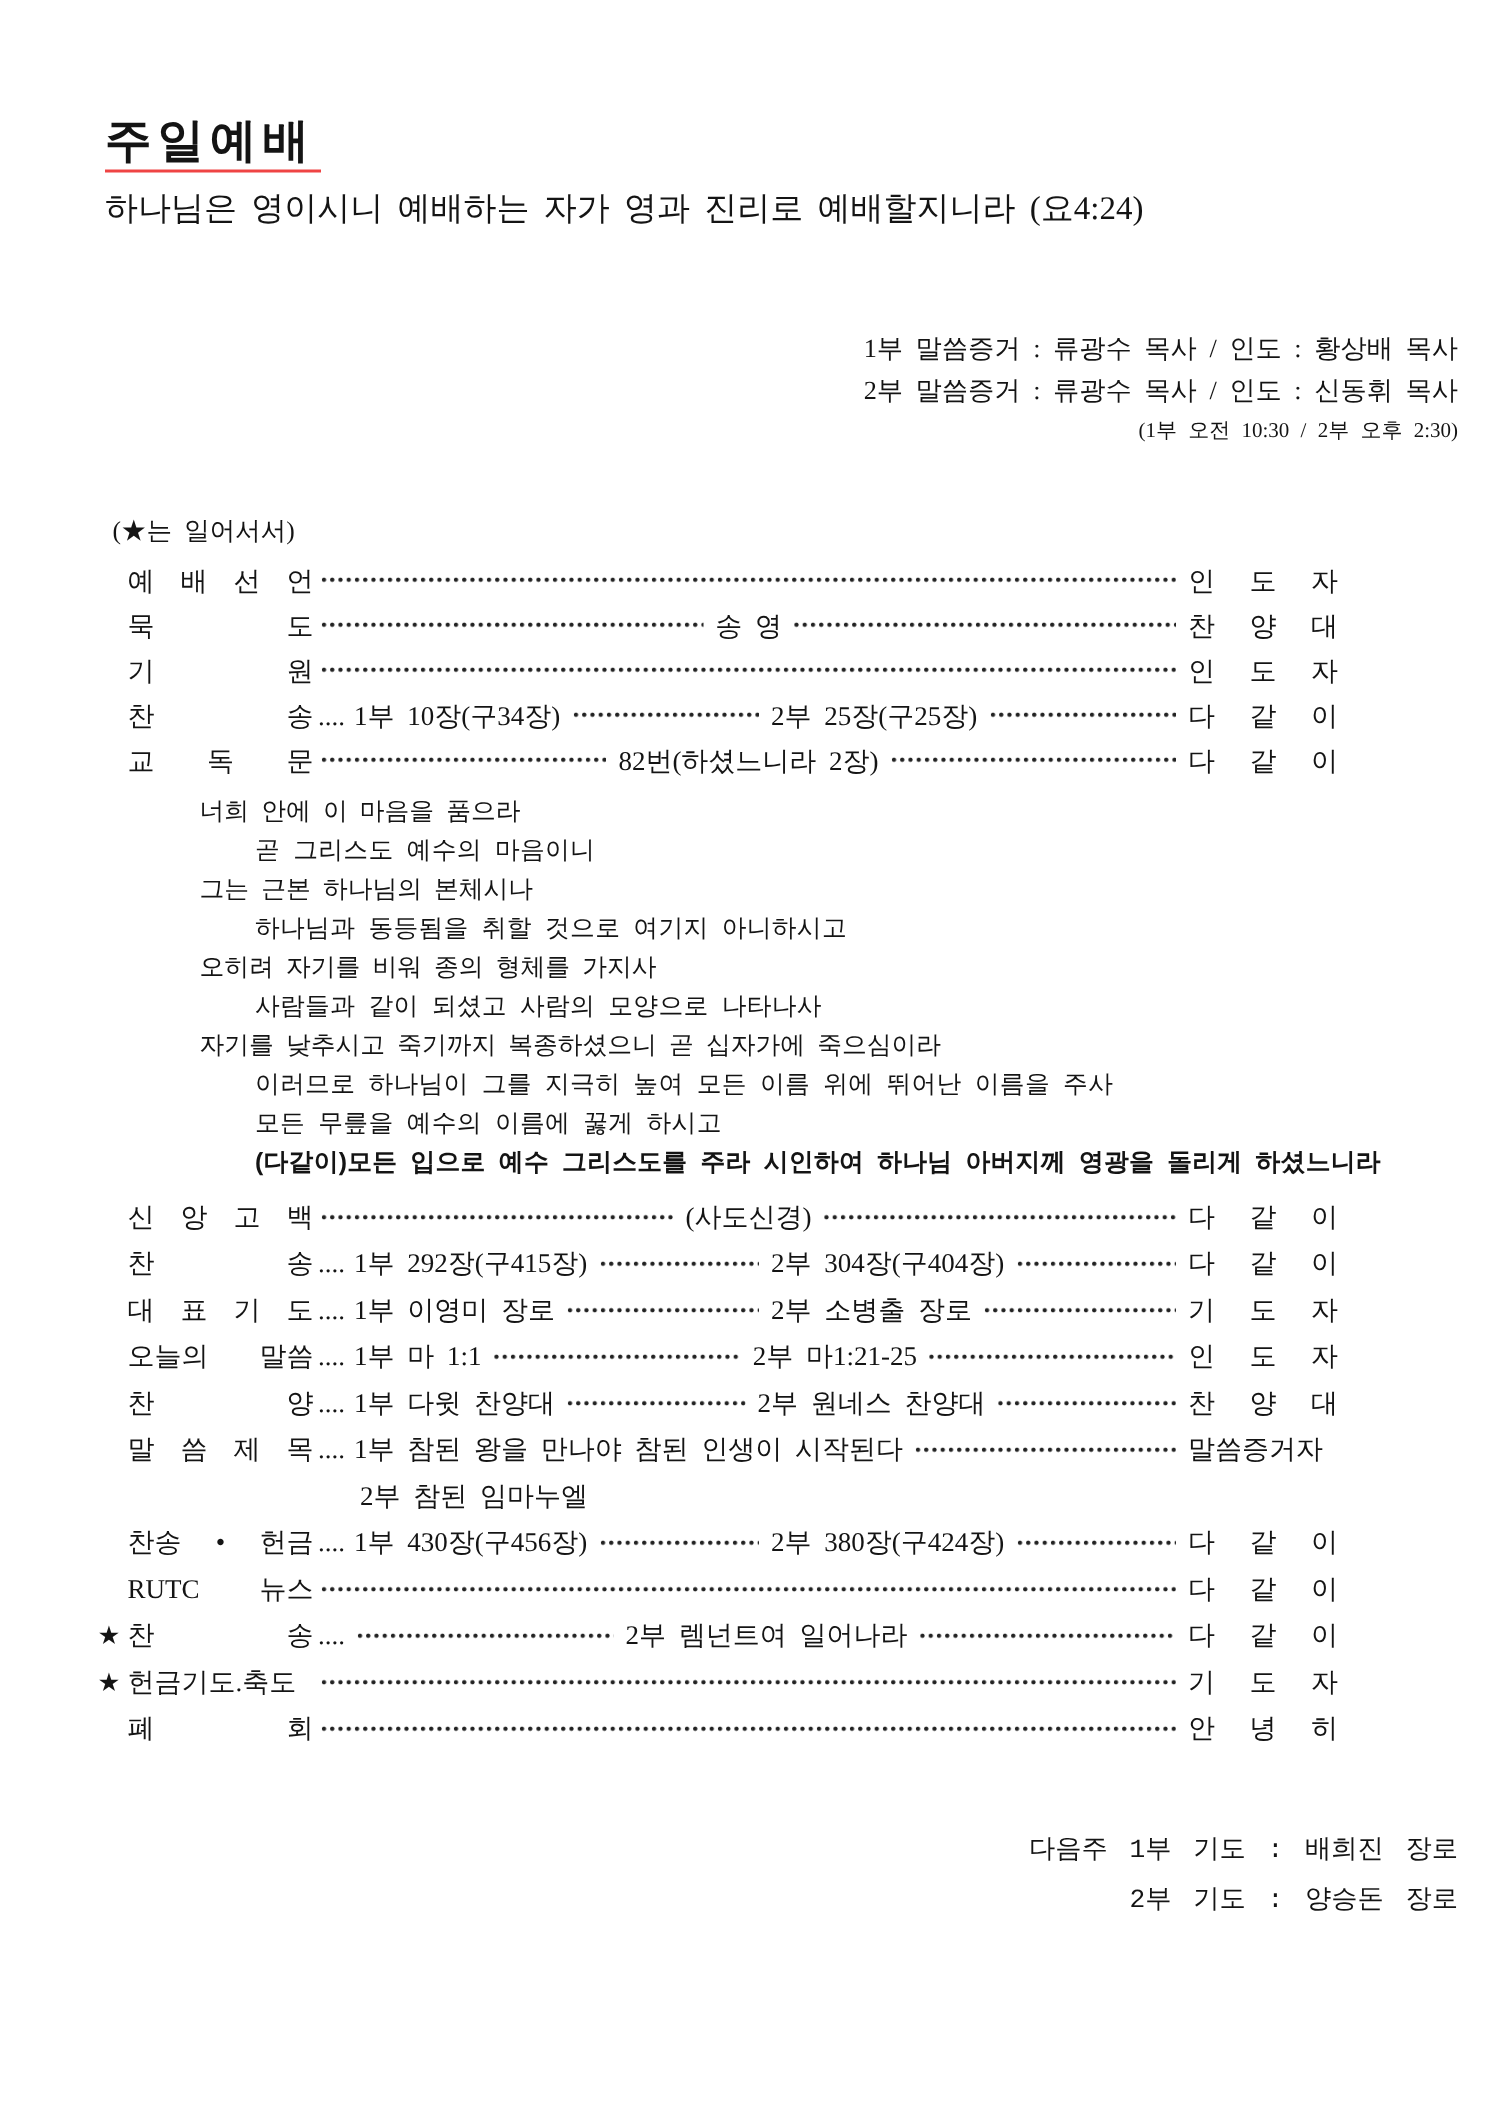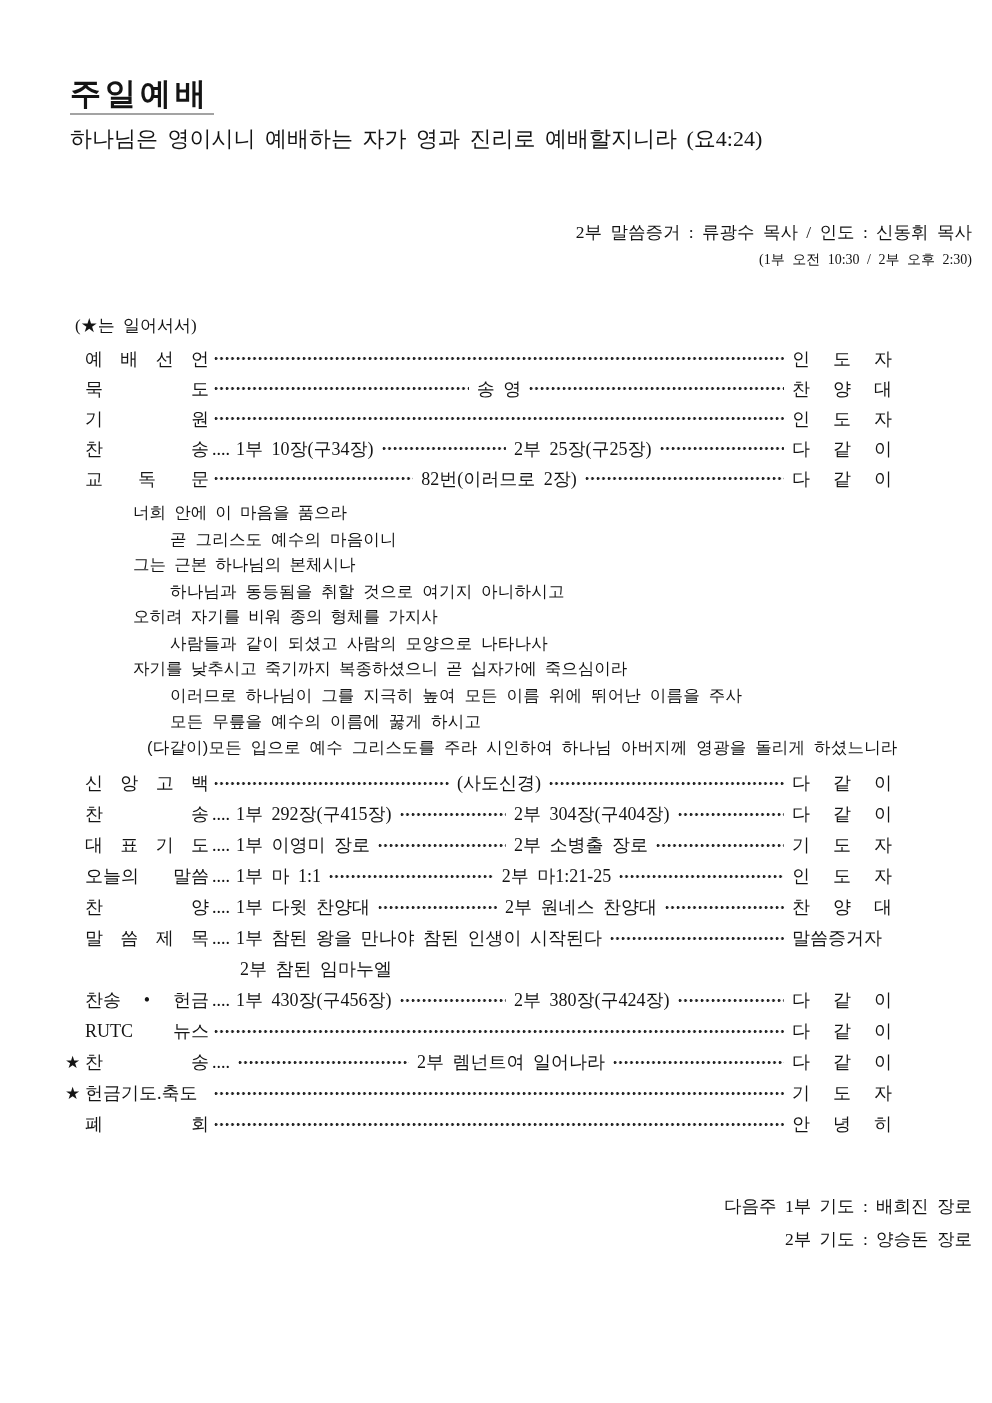--- a/index.html
+++ b/index.html
@@ -13,21 +13,21 @@
     font-family:"Liberation Serif","DejaVu Serif",serif;
     overflow:hidden;
     word-spacing:4px;
   }
   .title{
     display:inline-block;
     margin:0;
     font-size:31px;
     font-weight:700;
     letter-spacing:4px;
-    border-bottom:2px solid #a3a3a3;
+    border-bottom:2px solid #ef4444;
     padding:0 4px 1px 0;
     line-height:1.15;
     text-align:center;
   }
   .verse{
     margin:9px 0 16px 0;
     font-size:22px;
   }
   .svc-info{
     margin-top:64px;
@@ -95,42 +95,44 @@
     line-height:26px;
   }
   .reading .r-n{margin-left:63px;}
   .reading .r-b{
     margin-left:100px;
     font-weight:400;
     font-family:"Liberation Sans","DejaVu Sans",sans-serif;
     letter-spacing:0.2px;
   }
   .reading .r-b0{
-    margin-left:77px;
-    font-weight:400;
+    margin-left:100px;
+    font-weight:700;
     font-family:"Liberation Sans","DejaVu Sans",sans-serif;
     letter-spacing:0.2px;
   }
   .footer{
     margin-top:50px;
     text-align:right;
     font-size:17.5px;
     line-height:33px;
+    font-family:Liberation Mono, monospace;
   }
 </style>
 </head>
 <body>
 
 <div class="page">
   <div>
     <h1 class="title">주일예배</h1>
   </div>
   <p class="verse">하나님은 영이시니 예배하는 자가 영과 진리로 예배할지니라 (요4:24)</p>
 
   <div class="svc-info">
+    <div>1부 말씀증거 : 류광수 목사 / 인도 : 황상배 목사</div>
     <div>2부 말씀증거 : 류광수 목사 / 인도 : 신동휘 목사</div>
     <div class="svc-time">(1부 오전 10:30 / 2부 오후 2:30)</div>
   </div>
 
   <div class="note">(★는 일어서서)</div>
 
   <div class="program" id="program-top">
       <div class="prow">
         <span class="labcell">
           <span class="lab">예 배 선 언</span>
@@ -163,21 +165,21 @@
         <span class="dots"></span>
         <span class="seg">2부 25장(구25장)</span>
         <span class="dots"></span>
         <span class="rlab">다 같 이</span>
       </div>
       <div class="prow">
         <span class="labcell">
           <span class="lab">교 독 문</span>
         </span>
         <span class="dots"></span>
-        <span class="seg">82번(이러므로 2장)</span>
+        <span class="seg">82번(하셨느니라 2장)</span>
         <span class="dots"></span>
         <span class="rlab">다 같 이</span>
       </div>
     </div>
 
   <div class="reading">
     <div class="r-n">너희 안에 이 마음을 품으라</div>
     <div class="r-b">곧 그리스도 예수의 마음이니</div>
     <div class="r-n">그는 근본 하나님의 본체시나</div>
     <div class="r-b">하나님과 동등됨을 취할 것으로 여기지 아니하시고</div>

